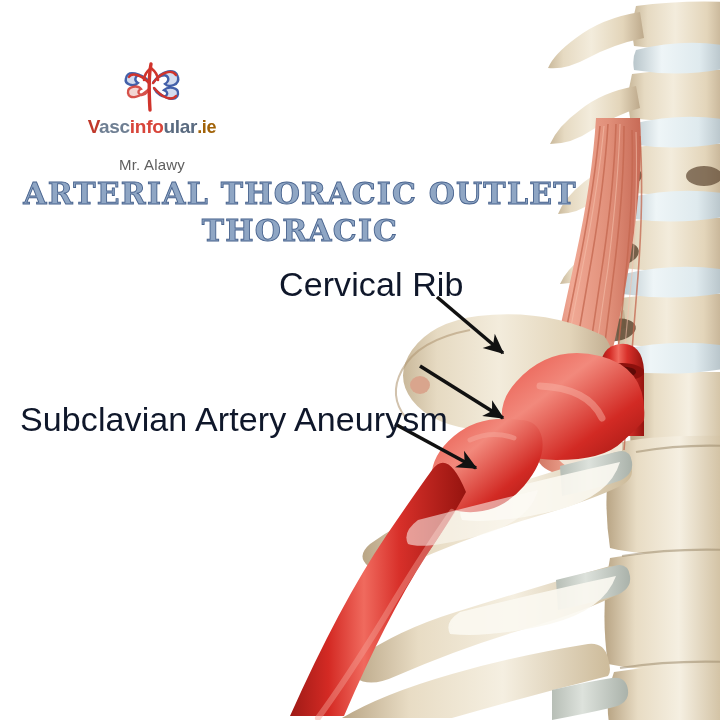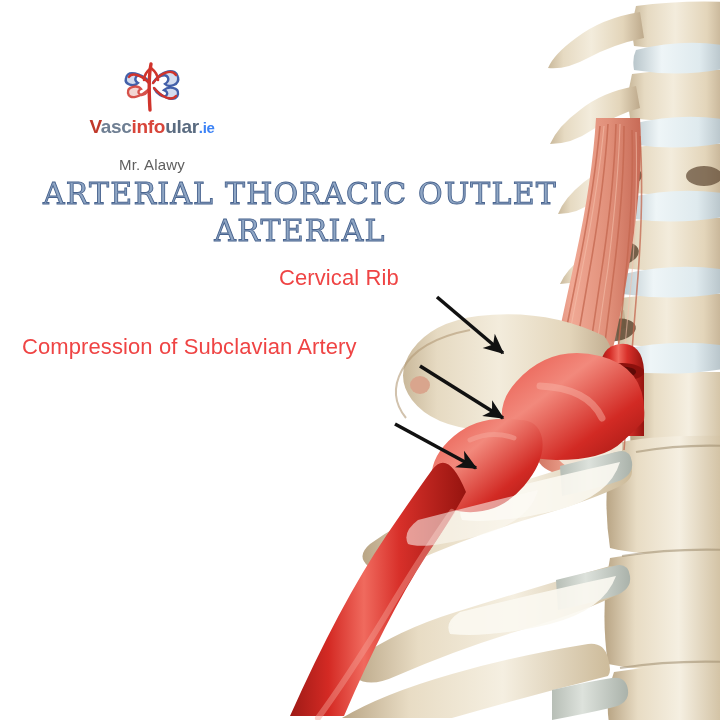--- a/index.html
+++ b/index.html
@@ -9,34 +9,34 @@
 
   
   #logo{position:absolute;left:62px;top:58px;width:180px;}
   #logo-mark{width:64px;height:58px;margin:0 auto;display:block;}
   #logo-wordmark{text-align:center;font-size:19px;font-weight:700;
         letter-spacing:-.3px;line-height:1;margin-top:1px;white-space:nowrap;}
   .wm-v{color:#c0392b;}
   .wm-asc{color:#6f7f93;text-align:center;}
   .wm-ular{color:#d8453a;}
   .wm-info{color:#5a6b80;}
-  .wm-ie{color:#3b82f6;font-size:15px;}
+  .wm-ie{color:#a16207;font-size:18px;}
   #logo-sub{text-align:center;font-size:15px;color:#5e5e5e;margin-top:20px;
         letter-spacing:.2px;}
 
   
   #title{position:absolute;left:0;top:176px;width:600px;text-align:center;
-      font-family:"DejaVu Serif",serif;font-weight:400;font-size:30px;
+      font-family:"DejaVu Serif",serif;font-weight:700;font-size:30px;
       line-height:1.22;letter-spacing:1.2px;
       color:#8fa6c4;
       -webkit-text-stroke:.9px #49648f;
       text-shadow:0 1px 0 rgba(255,255,255,.8);}
 
   
-  .callout{position:absolute;color:#ef4444;font-size:22px;white-space:nowrap;
+  .callout{position:absolute;color:#0f172a;font-size:34px;white-space:nowrap;
      letter-spacing:.1px;}
   #lbl-cervical-rib{left:279px;top:265px;}
   #lbl-compression{left:22px;top:334px;}
   #lbl-aneurysm{left:20px;top:400px;}
 
   
   #arrows{position:absolute;left:0;top:0;width:720px;height:720px;
       pointer-events:none;}
 
   
@@ -236,19 +236,19 @@
         <path d="M31 10 C26 14 24 18 24 22" stroke="#d0342c" stroke-width="2.6"></path>
         <path d="M31 10 C36 14 38 18 38 22" stroke="#d0342c" stroke-width="2.6"></path>
       </g>
     </svg>
     <div id="logo-wordmark" title="Vascularinfo.ie"><span class="wm-v">V</span><span class="wm-asc">asc</span><span class="wm-ular">info</span><span class="wm-info">ular</span><span class="wm-ie">.ie</span></div>
     <div id="logo-sub">Mr. Alawy</div>
   </div>
 
   <div id="title">
     <div>ARTERIAL THORACIC OUTLET</div>
-    <div>ARTERIAL</div>
+    <div>THORACIC</div>
   </div>
 
   <div class="callout" id="lbl-cervical-rib">Cervical Rib</div>
-  <div class="callout" id="lbl-compression">Compression of Subclavian Artery</div>
+  <div class="callout" id="lbl-aneurysm">Subclavian Artery Aneurysm</div>
 
 </div>
 
 </body></html>

